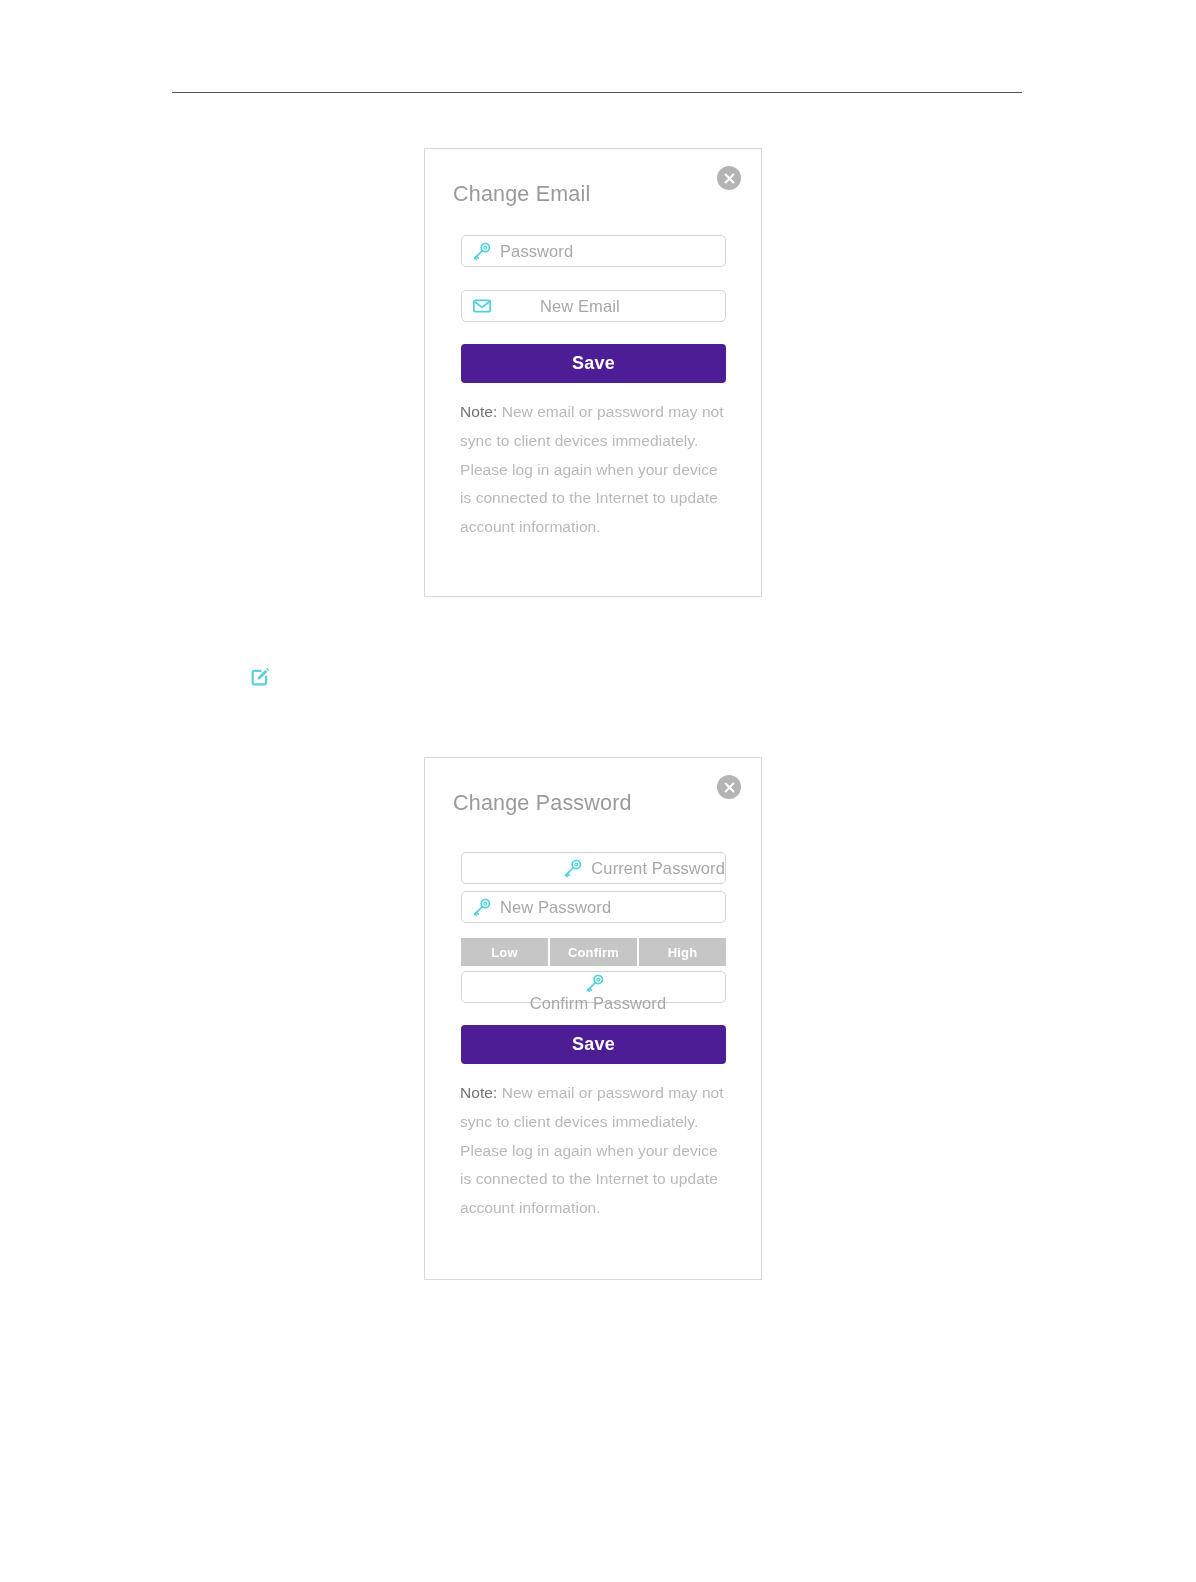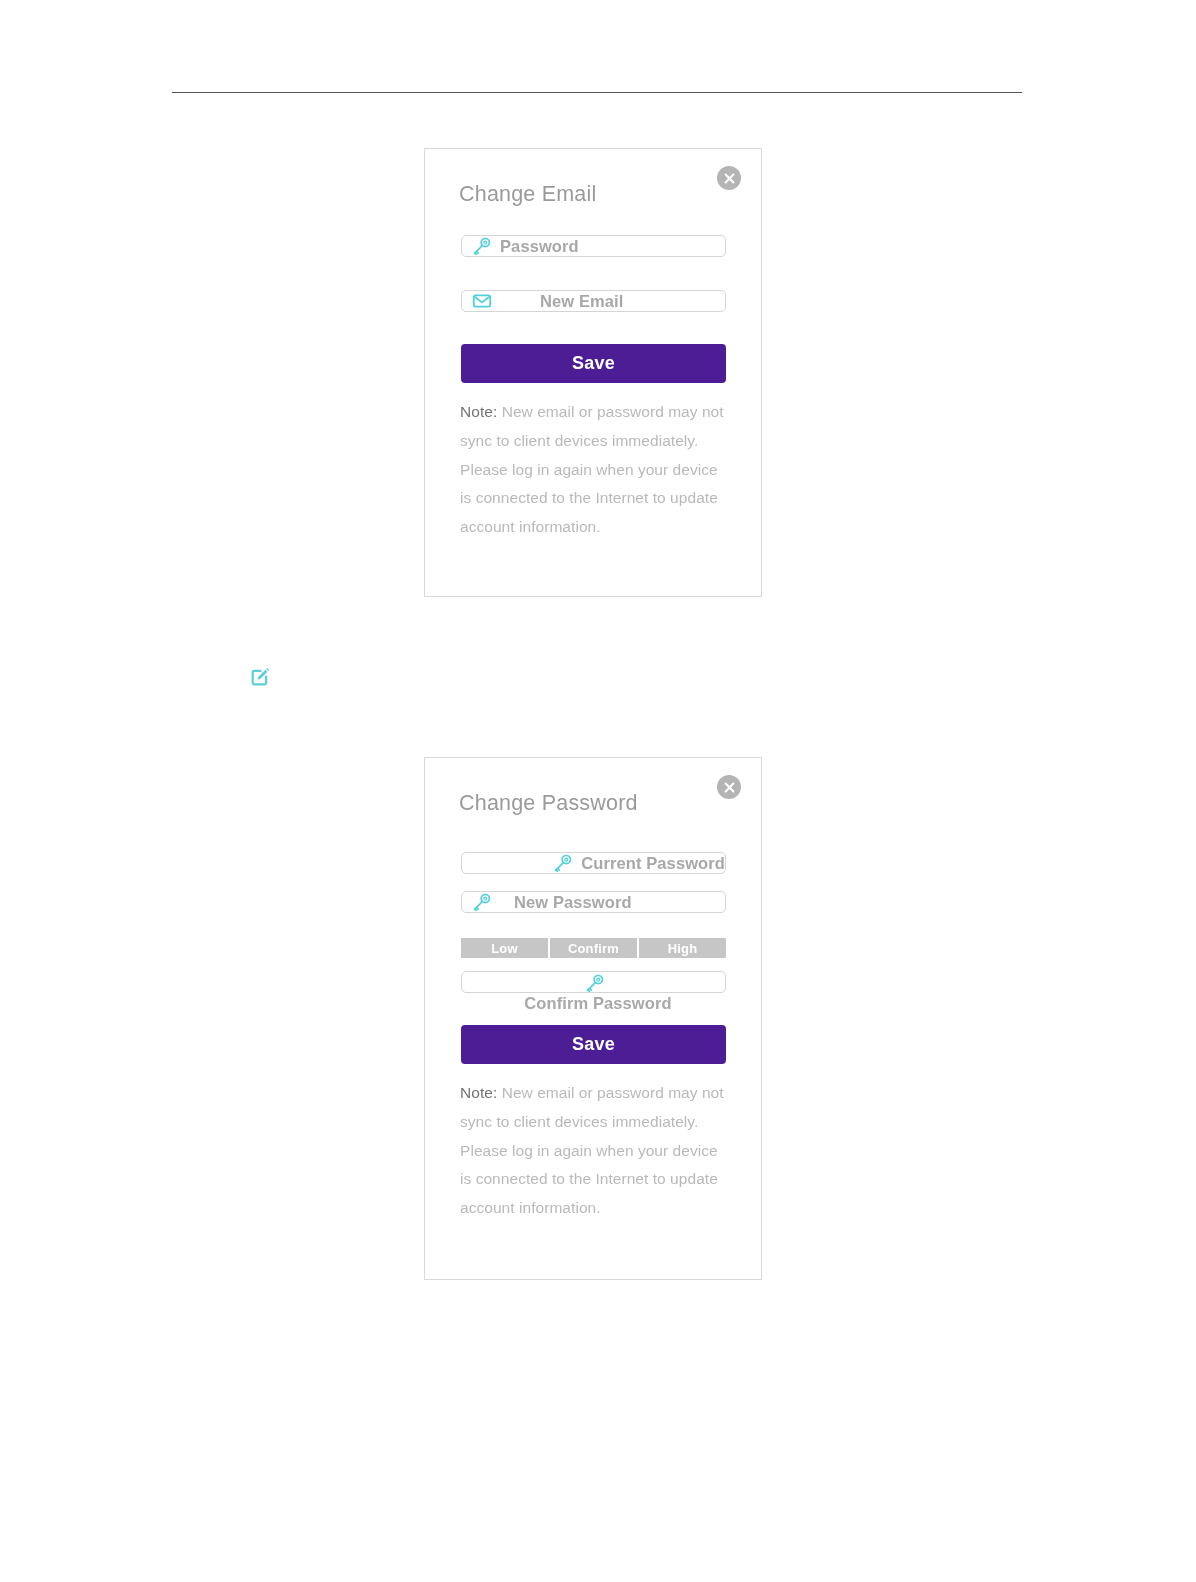--- a/index.html
+++ b/index.html
@@ -54,44 +54,43 @@
     display: flex;
     align-items: center;
     justify-content: center;
     cursor: pointer;
   }
   .close-btn svg { display: block; }
 
   
   .dialog-title {
     position: absolute;
-    left: 34px;
+    left: 28px;
     top: 33px;
     font-size: 21.5px;
     color: #9a9a9a;
     letter-spacing: 0.2px;
     white-space: nowrap;
     font-weight: 400;
   }
 
   
   .field {
     position: absolute;
     left: 36px;
     width: 265px;
-    height: 22px;
+    height: 32px;
     box-sizing: border-box;
     border: 1px solid #d5d5d5;
     border-radius: 5px;
     background: #ffffff;
     display: flex;
     align-items: center;
     padding-left: 9px;
     cursor: text;
-    font-weight: bold;
   }
   .field .fld-icon {
     width: 22px;
     height: 22px;
     flex: 0 0 22px;
     display: flex;
     align-items: center;
     justify-content: center;
     margin-right: 7px;
   }
@@ -118,21 +117,21 @@
     font-family: "Liberation Sans", "DejaVu Sans", sans-serif;
     letter-spacing: 0.3px;
     cursor: pointer;
   }
 
   
   .strength-meter {
     position: absolute;
     left: 36px;
     width: 265px;
-    height: 20px;
+    height: 28px;
     display: flex;
     gap: 2px;
   }
   .strength-seg {
     flex: 1 1 0;
     background: #c6c6c6;
     display: flex;
     align-items: center;
     justify-content: center;
     color: #ffffff;
@@ -238,21 +237,21 @@
           <circle cx="13.3" cy="6.6" r="4.1" stroke="#4fd0dd" stroke-width="1.7"></circle>
           <circle cx="13.3" cy="6.6" r="1.5" stroke="#4fd0dd" stroke-width="1.2"></circle>
           <path d="M10.4 9.5 L2.6 17.3" stroke="#4fd0dd" stroke-width="1.7" stroke-linecap="round"></path>
           <path d="M4.5 15.4 L6.2 17.1" stroke="#4fd0dd" stroke-width="1.7" stroke-linecap="round"></path>
           <path d="M2.9 17.0 L4.3 18.4" stroke="#4fd0dd" stroke-width="1.7" stroke-linecap="round"></path>
         </svg>
       </span>
       <span class="fld-placeholder">Current Password</span>
     </div>
 
-    <div class="field" style="top:133px;gap:14px;">
+    <div class="field" style="top:133px;">
       <span class="fld-icon">
         <svg width="20" height="20" viewBox="0 0 20 20" fill="none">
           <circle cx="13.3" cy="6.6" r="4.1" stroke="#4fd0dd" stroke-width="1.7"></circle>
           <circle cx="13.3" cy="6.6" r="1.5" stroke="#4fd0dd" stroke-width="1.2"></circle>
           <path d="M10.4 9.5 L2.6 17.3" stroke="#4fd0dd" stroke-width="1.7" stroke-linecap="round"></path>
           <path d="M4.5 15.4 L6.2 17.1" stroke="#4fd0dd" stroke-width="1.7" stroke-linecap="round"></path>
           <path d="M2.9 17.0 L4.3 18.4" stroke="#4fd0dd" stroke-width="1.7" stroke-linecap="round"></path>
         </svg>
       </span>
       <span class="fld-placeholder">New Password</span>

